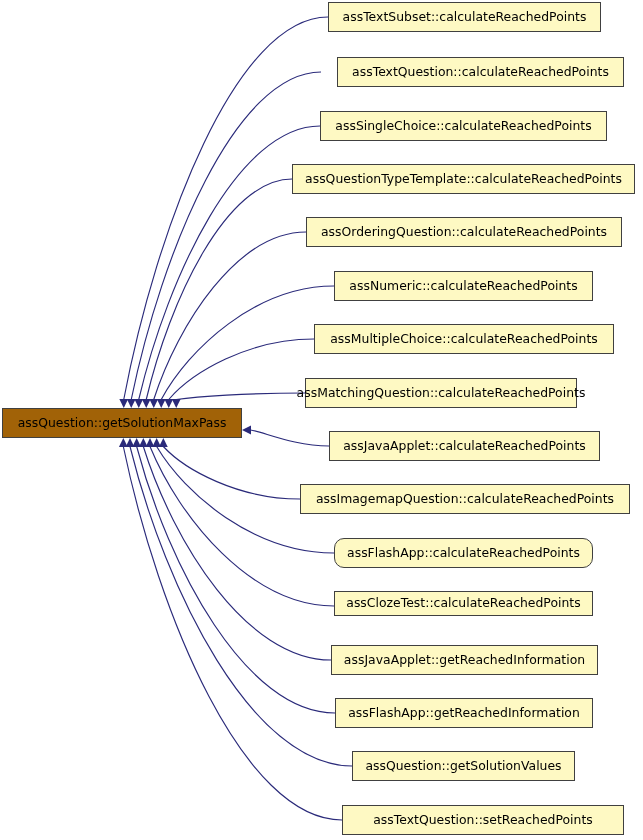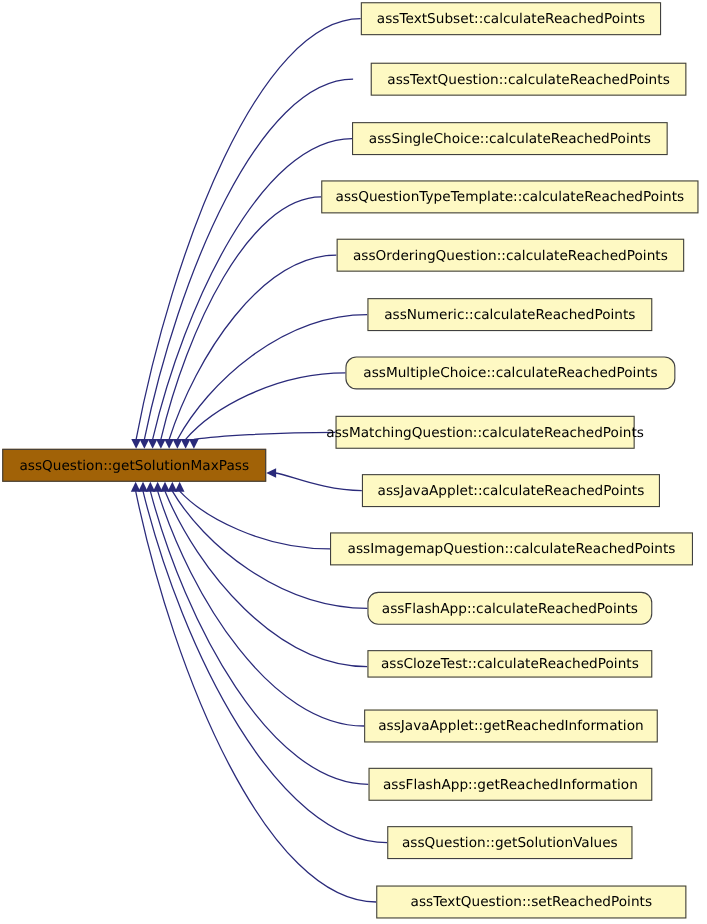--- a/index.html
+++ b/index.html
@@ -111,21 +111,21 @@
     </div>
     <div class="node-box" style="left: 292px; top: 164px; width: 343px; height: 30px;">
       <span class="node-label">assQuestionTypeTemplate::calculateReachedPoints</span>
     </div>
     <div class="node-box" style="left: 306px; top: 217px; width: 316px; height: 30px;">
       <span class="node-label">assOrderingQuestion::calculateReachedPoints</span>
     </div>
     <div class="node-box" style="left: 334px; top: 271px; width: 259px; height: 30px;">
       <span class="node-label">assNumeric::calculateReachedPoints</span>
     </div>
-    <div class="node-box" style="left: 314px; top: 324px; width: 300px; height: 30px; border-radius: 10px;">
+    <div class="node-box" style="left: 314px; top: 324px; width: 300px; height: 30px;">
       <span class="node-label">assMultipleChoice::calculateReachedPoints</span>
     </div>
     <div class="node-box" style="left: 305px; top: 378px; width: 272px; height: 30px;">
       <span class="node-label">assMatchingQuestion::calculateReachedPoints</span>
     </div>
     <div class="node-box" style="left: 329px; top: 431px; width: 271px; height: 30px;">
       <span class="node-label">assJavaApplet::calculateReachedPoints</span>
     </div>
     <div class="node-box" style="left: 300px; top: 484px; width: 330px; height: 30px;">
       <span class="node-label">assImagemapQuestion::calculateReachedPoints</span>

